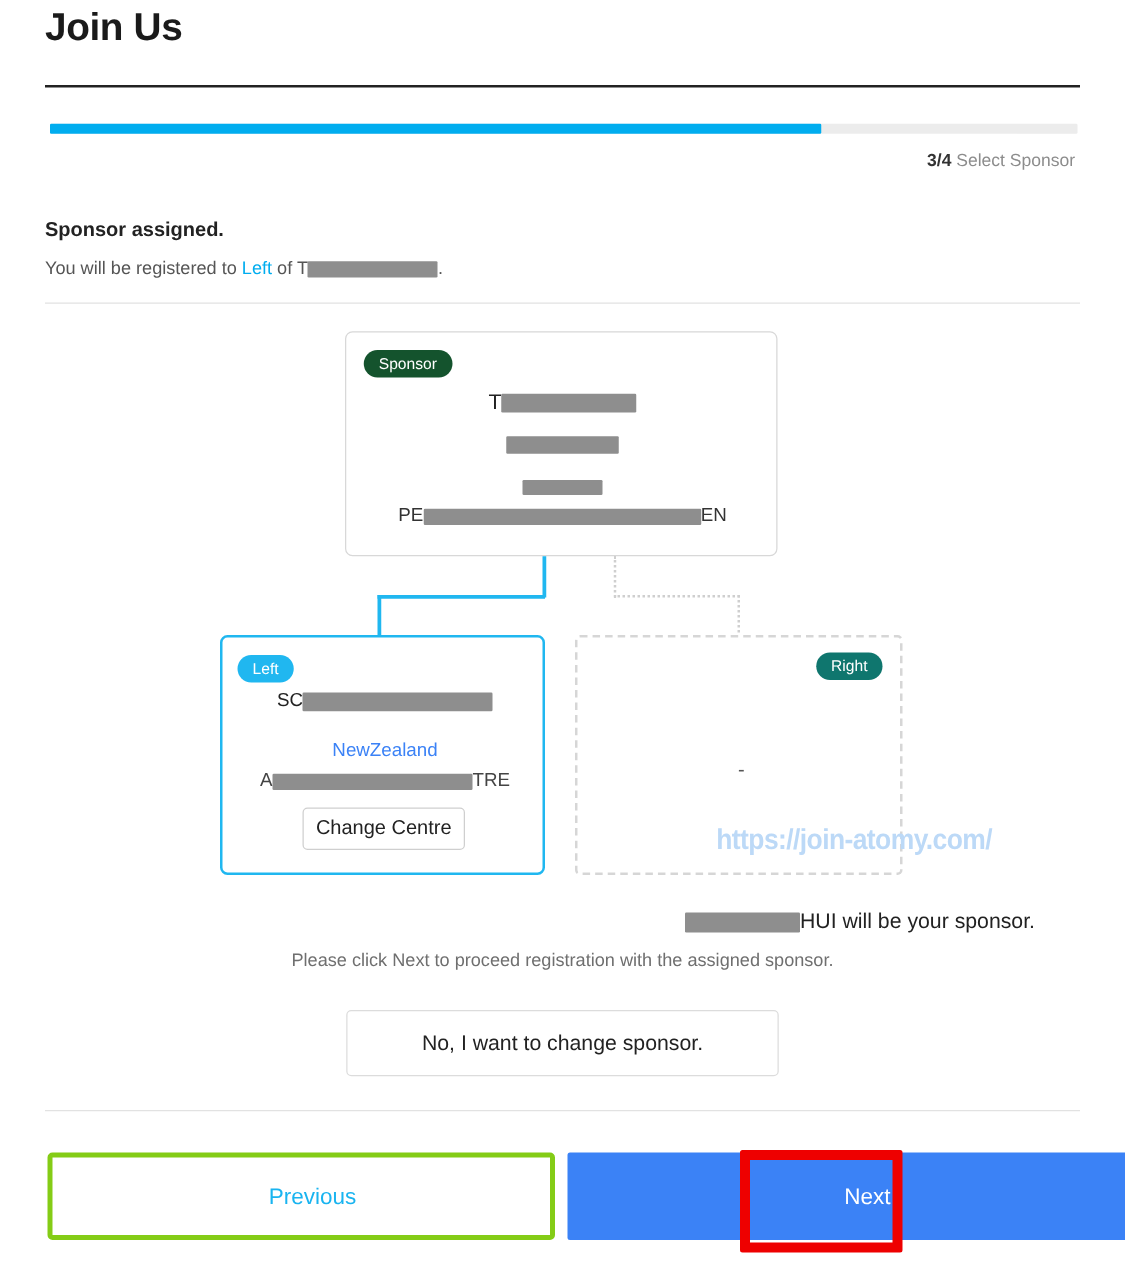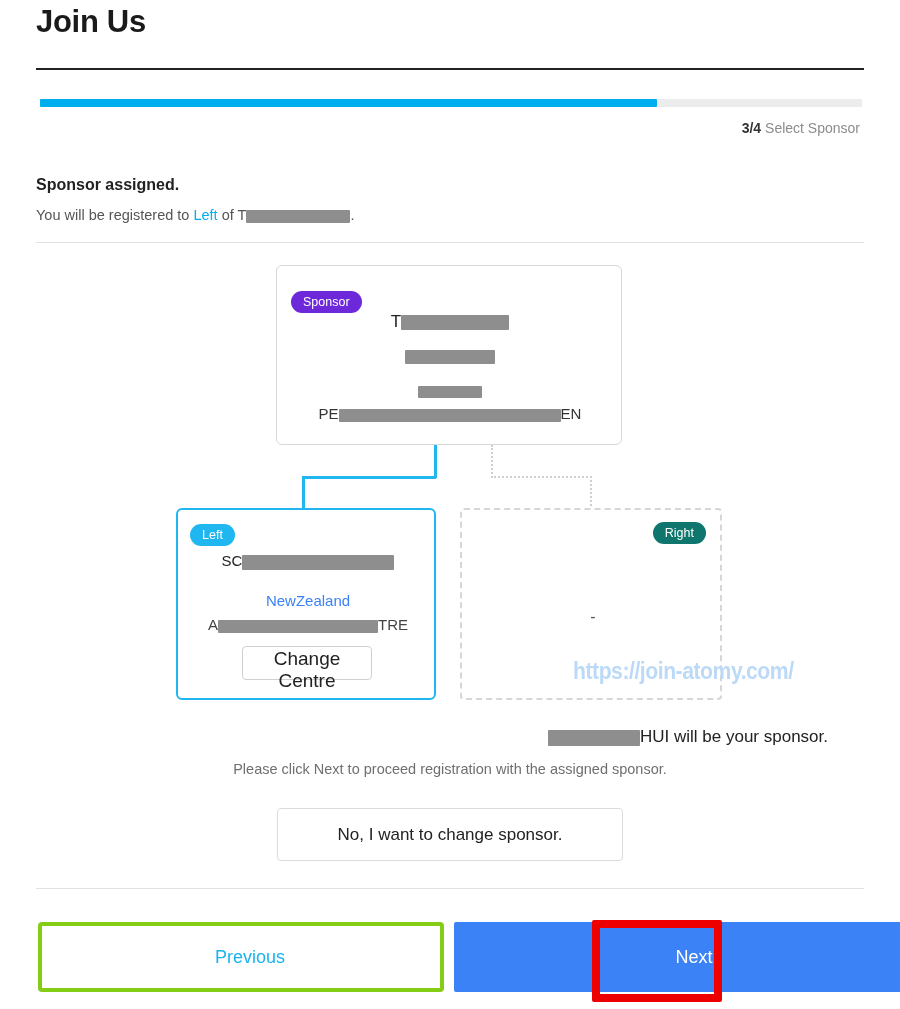--- a/index.html
+++ b/index.html
@@ -109,21 +109,21 @@
     display: inline-flex;
     align-items: center;
     justify-content: center;
     height: 22px;
     padding: 0 12px;
     border-radius: 11px;
     font-size: 12.5px;
     color: #ffffff;
     font-weight: 500;
   }
-  .badge-sponsor { left: 14px; top: 25px; background: #6d28d9; }
+  .badge-sponsor { left: 14px; top: 14px; background: #14532d; }
   .badge-left { left: 12px; top: 14px; background: #20B7F0; }
   .badge-right { right: 14px; top: 12px; background: #0f766e; }
 
   .sponsor-lines {
     position: absolute;
     left: 0; top: 42px;
     width: 346px;
     text-align: center;
   }
   .sline { margin: 0; line-height: 1; }
@@ -192,21 +192,21 @@
     white-space: nowrap;
   }
   .btn-change-centre {
     position: absolute;
     left: 64px; top: 136px;
     width: 130px; height: 34px;
     border: 1px solid #cfcfcf;
     border-radius: 4px;
     background: #ffffff;
     font-family: inherit;
-    font-size: 19px;
+    font-size: 16px;
     color: #222222;
     cursor: pointer;
   }
   .right-dash {
     position: absolute;
     left: 0; top: 98px; width: 262px;
     text-align: center;
     font-size: 16px;
     color: #555555;
   }

